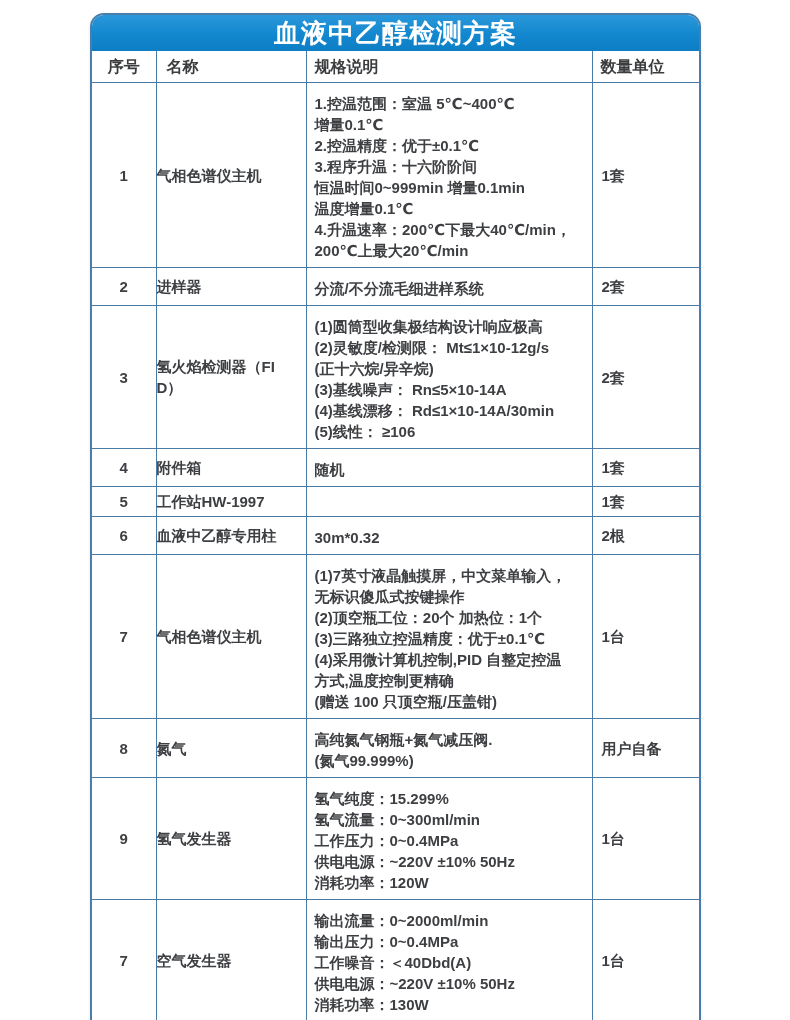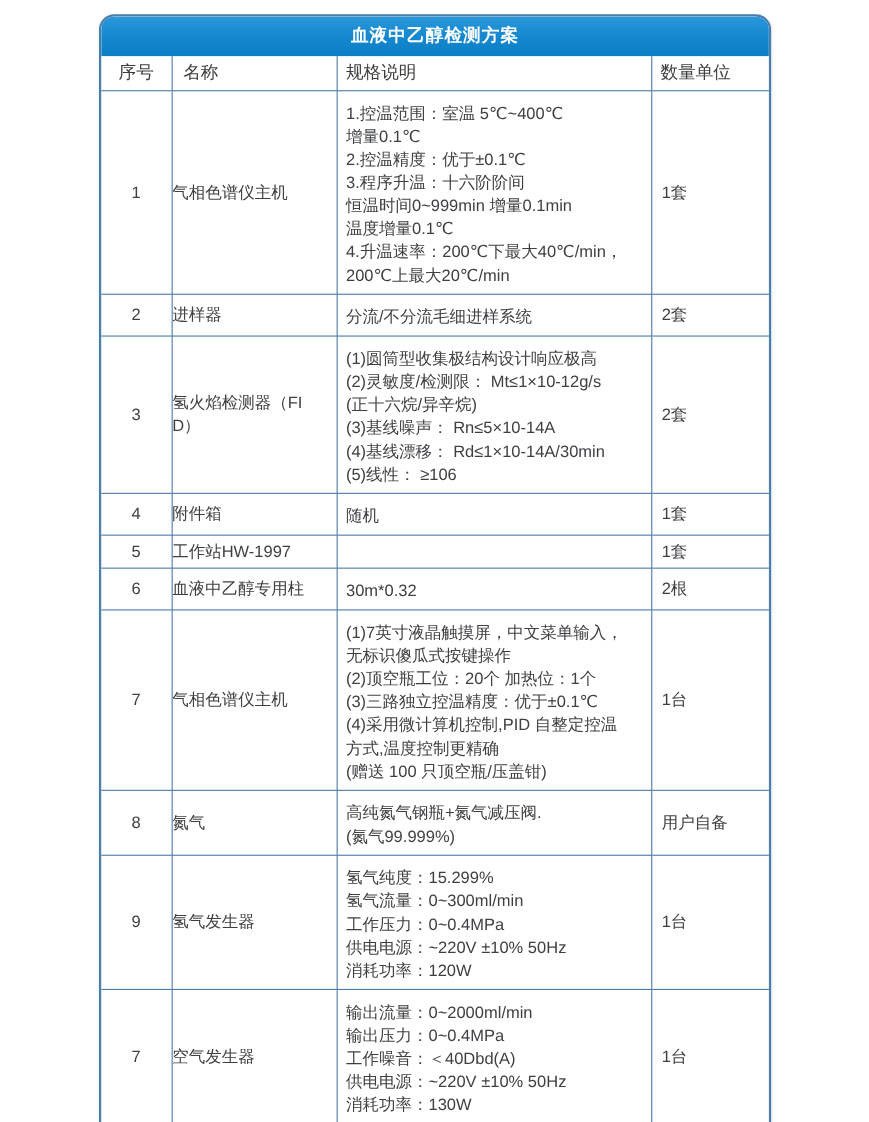--- a/index.html
+++ b/index.html
@@ -25,41 +25,41 @@
     width: 611px;
     background: #ffffff;
     border: 2px solid #4a7da9;
     border-radius: 14px;
     overflow: hidden;
     box-shadow: 0 1px 3px rgba(120,150,180,0.25);
   }
   .title-bar {
     background: linear-gradient(180deg, #2b98da 0%, #1287cf 55%, #0d7ec4 100%);
     color: #ffffff;
-    font-size: 16px;
+    font-size: 26px;
     font-weight: bold;
     text-align: center;
     letter-spacing: 1px;
     padding: 7px 0 7px 0;
     line-height: 22px;
   }
   table.spec-table {
     width: 100%;
     border-collapse: collapse;
     table-layout: fixed;
     font-size: 15px;
     color: #3d3f42;
   }
   .spec-table th,
   .spec-table td {
     border: 1px solid #4a7ba7;
     padding: 4px 8px;
     vertical-align: middle;
     line-height: 21px;
-    font-weight: normal;
+    font-weight: bold;
     text-align: left;
     overflow: hidden;
     word-break: break-all;
   }
   
   .spec-table tr > *:first-child { border-left: none; }
   .spec-table tr > *:last-child { border-right: none; }
   .spec-table thead tr > * { border-top: none; }
   .spec-table tbody tr:last-child > * { border-bottom: none; }
   .spec-table th {

